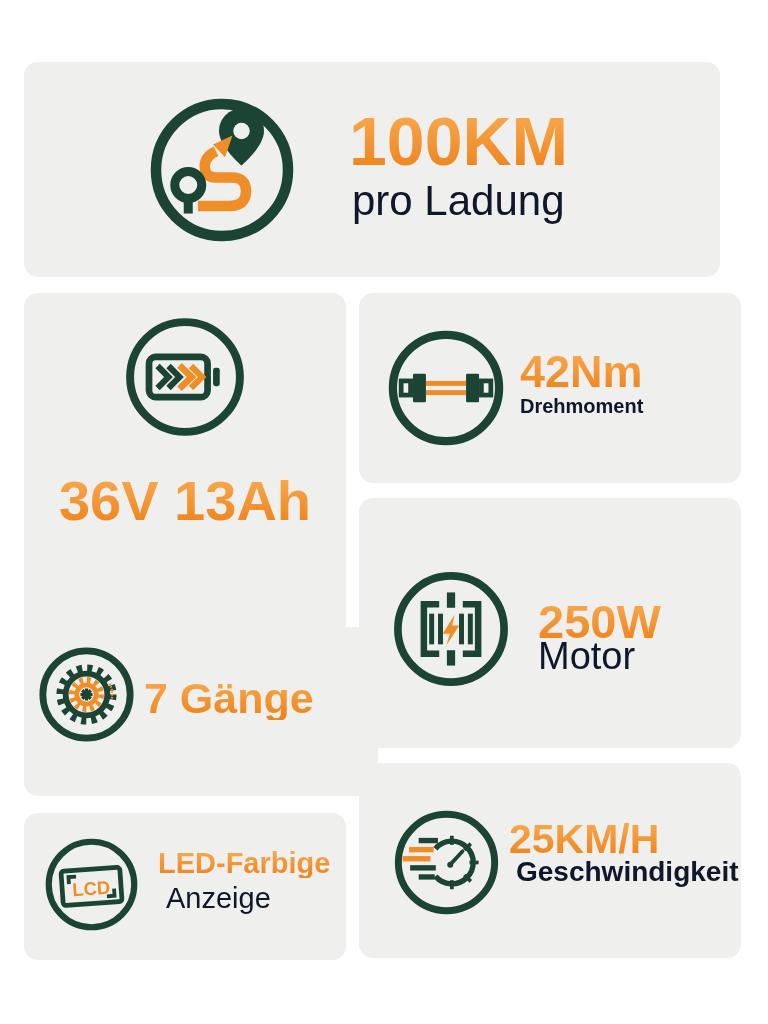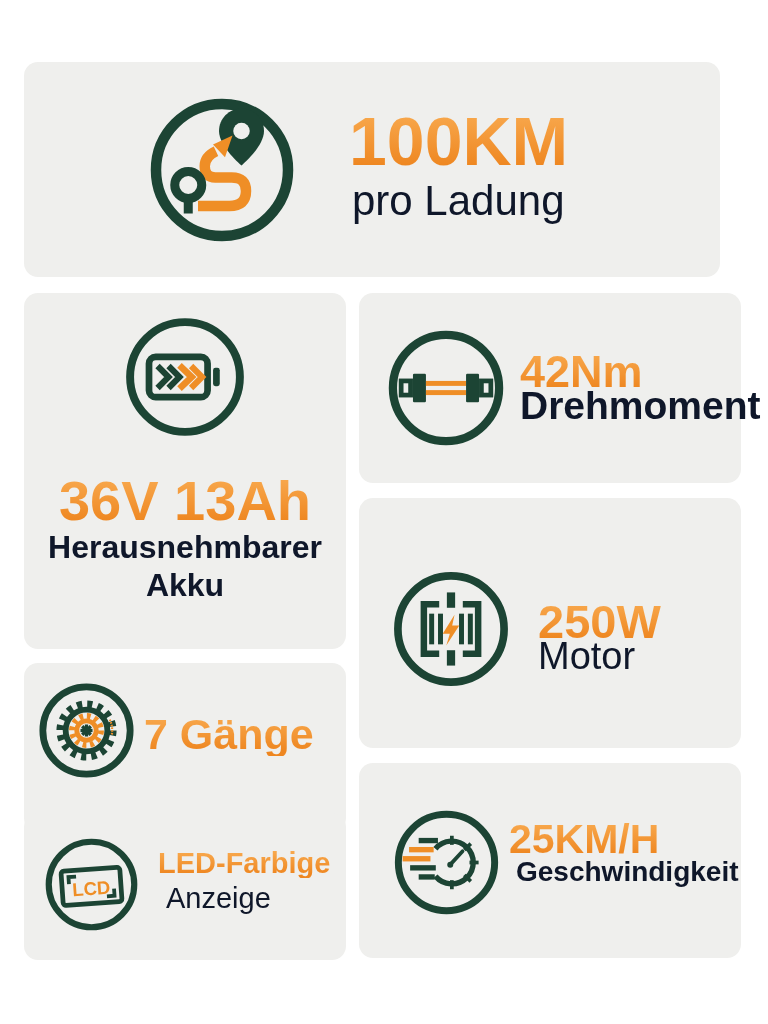--- a/index.html
+++ b/index.html
@@ -16,39 +16,39 @@
     -webkit-background-clip:text;background-clip:text;
     -webkit-text-fill-color:transparent;
   }
   .lbl{font-weight:600;color:#0f172a;}
   .center{left:0;width:100%;text-align:center;}
   svg{display:block;position:absolute;}
 
   
   #card-range  {left:24px;top:62px; width:696px;height:215px;}
   #card-battery{left:24px;top:293px;width:322px;height:356px;}
-  #card-gears  {left:24px;top:663px;width:322px;height:169px;}
+  #card-gears  {left:24px;top:627px;width:322px;height:169px;padding-left:32px;}
   #card-display{left:24px;top:813px;width:322px;height:147px;}
   #card-torque {left:359px;top:293px;width:382px;height:190px;}
   #card-motor  {left:359px;top:498px;width:382px;height:250px;}
   #card-speed  {left:359px;top:763px;width:382px;height:195px;}
 
   
   #card-range svg{left:123px;top:33px;width:150px;height:150px;}
   .range-value{left:325px;top:45px;font-size:68px;}
   .range-label{left:328px;top:118px;font-size:42px;font-weight:500;}
   
   #card-battery svg{left:100px;top:23px;width:122px;height:122px;}
   .battery-value{top:172px;font-size:56px;margin-top:8px;}
   .battery-label1{top:238px;font-size:32px;}
   .battery-label2{top:276px;font-size:32px;}
   
   #card-torque svg{left:28px;top:36px;width:118px;height:118px;}
   .torque-value{left:161px;top:56px;font-size:45px;}
-  .torque-label{left:161px;top:93px;font-size:39px;}
+  .torque-label{left:161px;top:103px;font-size:20px;}
   
   #card-motor svg{left:33px;top:72px;width:118px;height:118px;}
   .motor-value{left:179px;top:100px;font-size:47px;}
   .motor-label{left:179px;top:139px;font-size:38px;font-weight:500;}
   
   #card-gears svg{left:14px;top:19px;width:97px;height:97px;}
   .gears-value{left:120px;top:50px;font-size:43px;}
   
   #card-display svg{left:20px;top:24px;width:95px;height:95px;}
   .display-value{left:134px;top:36px;font-size:29px;font-weight:800;
@@ -83,22 +83,20 @@
     <svg viewBox="0 0 100 100">
       <circle cx="50" cy="50" r="45" fill="none" stroke="#1C4434" stroke-width="6.5"></circle>
       <rect x="20.5" y="33.5" width="48" height="33" rx="5.5" fill="none" stroke="#1C4434" stroke-width="5.5"></rect>
       <rect x="73" y="42.5" width="5.5" height="15" rx="2" fill="#1C4434"></rect>
       <path d="M27.5 41 L36.5 50 L27.5 59" fill="none" stroke="#1C4434" stroke-width="5"></path>
       <path d="M36.5 41 L45.5 50 L36.5 59" fill="none" stroke="#1C4434" stroke-width="5"></path>
       <path d="M45.5 40.5 L55.5 50 L45.5 59.5" fill="none" stroke="#EF8E26" stroke-width="5.4"></path>
       <path d="M55 41 L64 50 L55 59" fill="none" stroke="#EF8E26" stroke-width="5"></path>
     </svg>
     <div class="abs val center battery-value">36V 13Ah</div>
-    <div class="abs lbl center battery-label1">Herausnehmbarer</div>
-    <div class="abs lbl center battery-label2">Akku</div>
   </div>
 
   <div class="card" id="card-torque">
     <svg viewBox="0 0 100 100">
       <circle cx="50" cy="50" r="45" fill="none" stroke="#1C4434" stroke-width="7"></circle>
       <rect x="12" y="44" width="8" height="12" fill="none" stroke="#1C4434" stroke-width="4"></rect>
       <rect x="22" y="38" width="11" height="24" rx="1" fill="#1C4434"></rect>
       <rect x="33" y="44" width="34" height="4.2" fill="#EF8E26"></rect>
       <rect x="33" y="51.8" width="34" height="4.2" fill="#EF8E26"></rect>
       <rect x="67" y="38" width="11" height="24" rx="1" fill="#1C4434"></rect>

